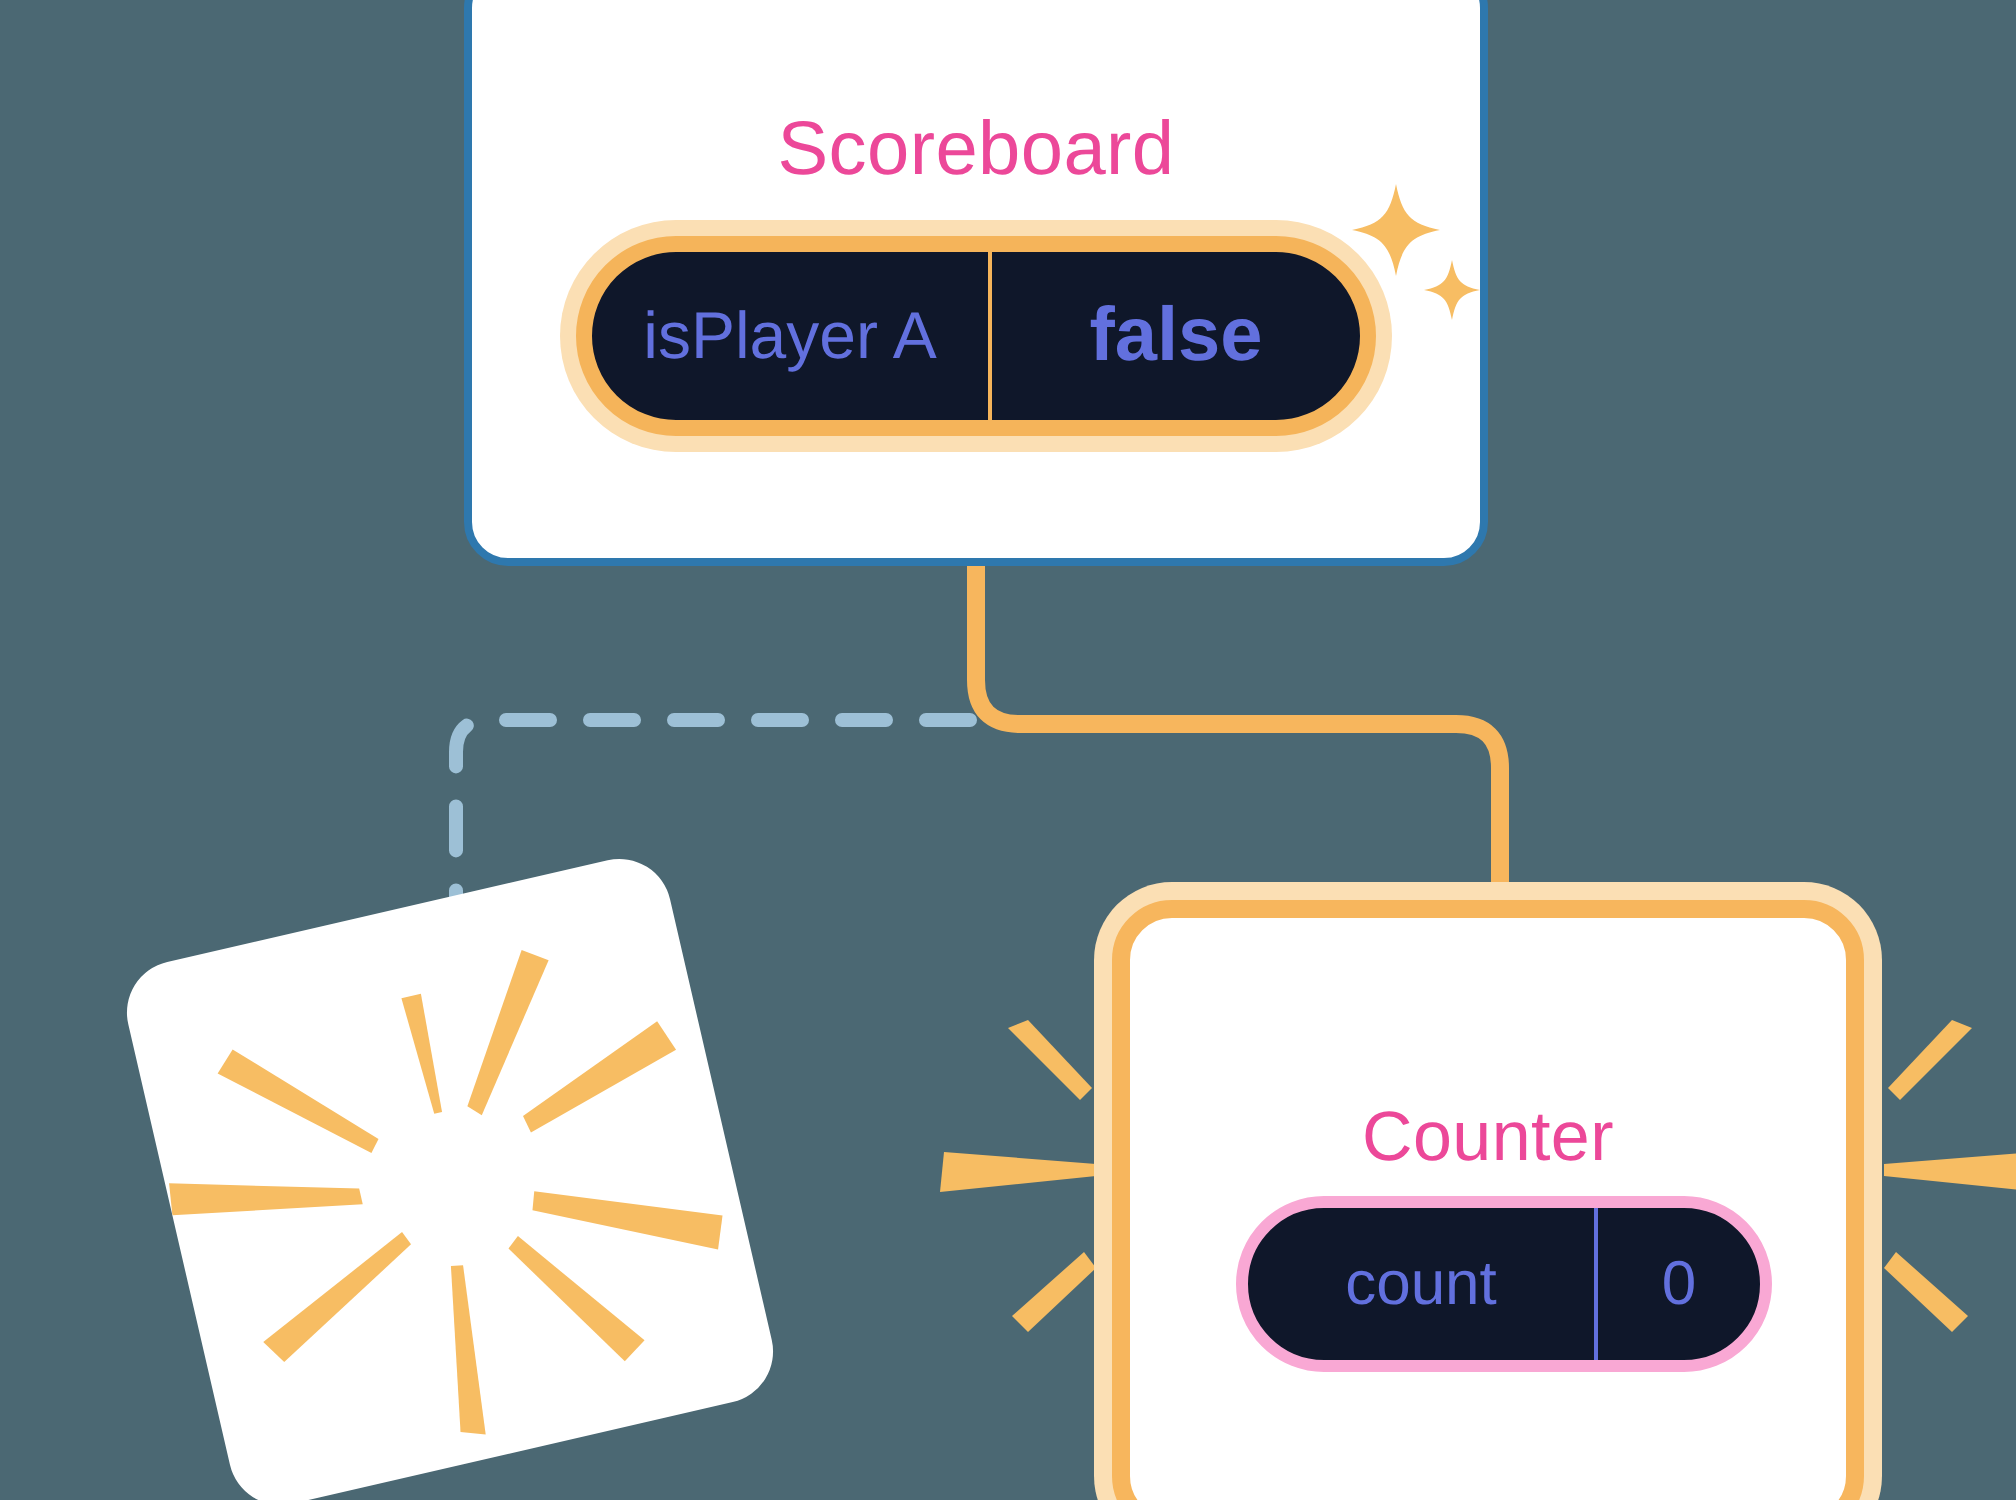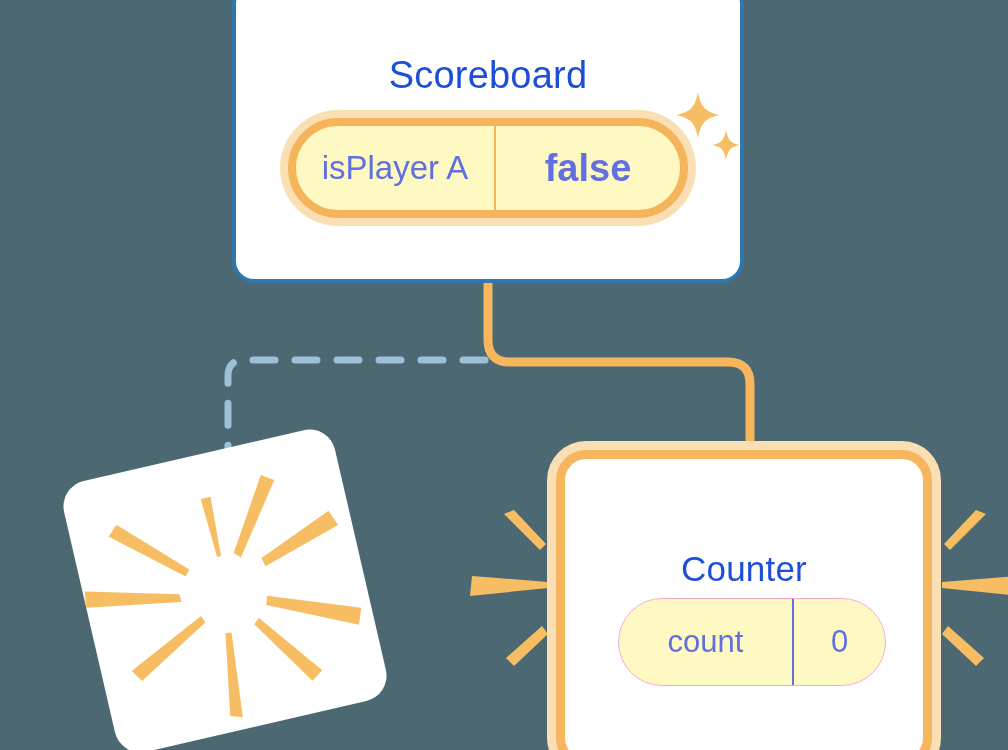--- a/index.html
+++ b/index.html
@@ -72,41 +72,41 @@
     z-index: 2;
     overflow: hidden;
   }
 
   
   .card-title {
     position: absolute;
     left: 0;
     width: 100%;
     text-align: center;
-    color: #1d4ed8;
+    color: #ec4899;
     font-weight: 400;
     letter-spacing: 0.2px;
     white-space: nowrap;
   }
   #scoreboard-title {
     top: 68px;
     font-size: 38px;
   }
   #counter-title {
     top: 58px;
     font-size: 35px;
     margin-top: 32px;
   }
 
   
   .pill {
     position: absolute;
     display: flex;
     align-items: stretch;
-    background: #fef9c3;
+    background: #0f172a;
     box-sizing: border-box;
   }
   .pill-key,
   .pill-value {
     display: flex;
     align-items: center;
     justify-content: center;
     color: #6270de;
     box-sizing: border-box;
     white-space: nowrap;
@@ -133,21 +133,21 @@
     font-size: 38px;
     font-weight: 700;
   }
 
   
   #counter-pill {
     left: 53px;
     top: 139px;
     width: 268px;
     height: 88px;
-    border: 1px solid #f9a8d4;
+    border: 6px solid #f9a8d4;
     border-radius: 44px;
   }
   #counter-pill .pill-key {
     flex: 0 0 175px;
     font-size: 31px;
     font-weight: 400;
     border-right: 2px solid #6270de;
   }
   #counter-pill .pill-value {
     flex: 1 1 auto;

